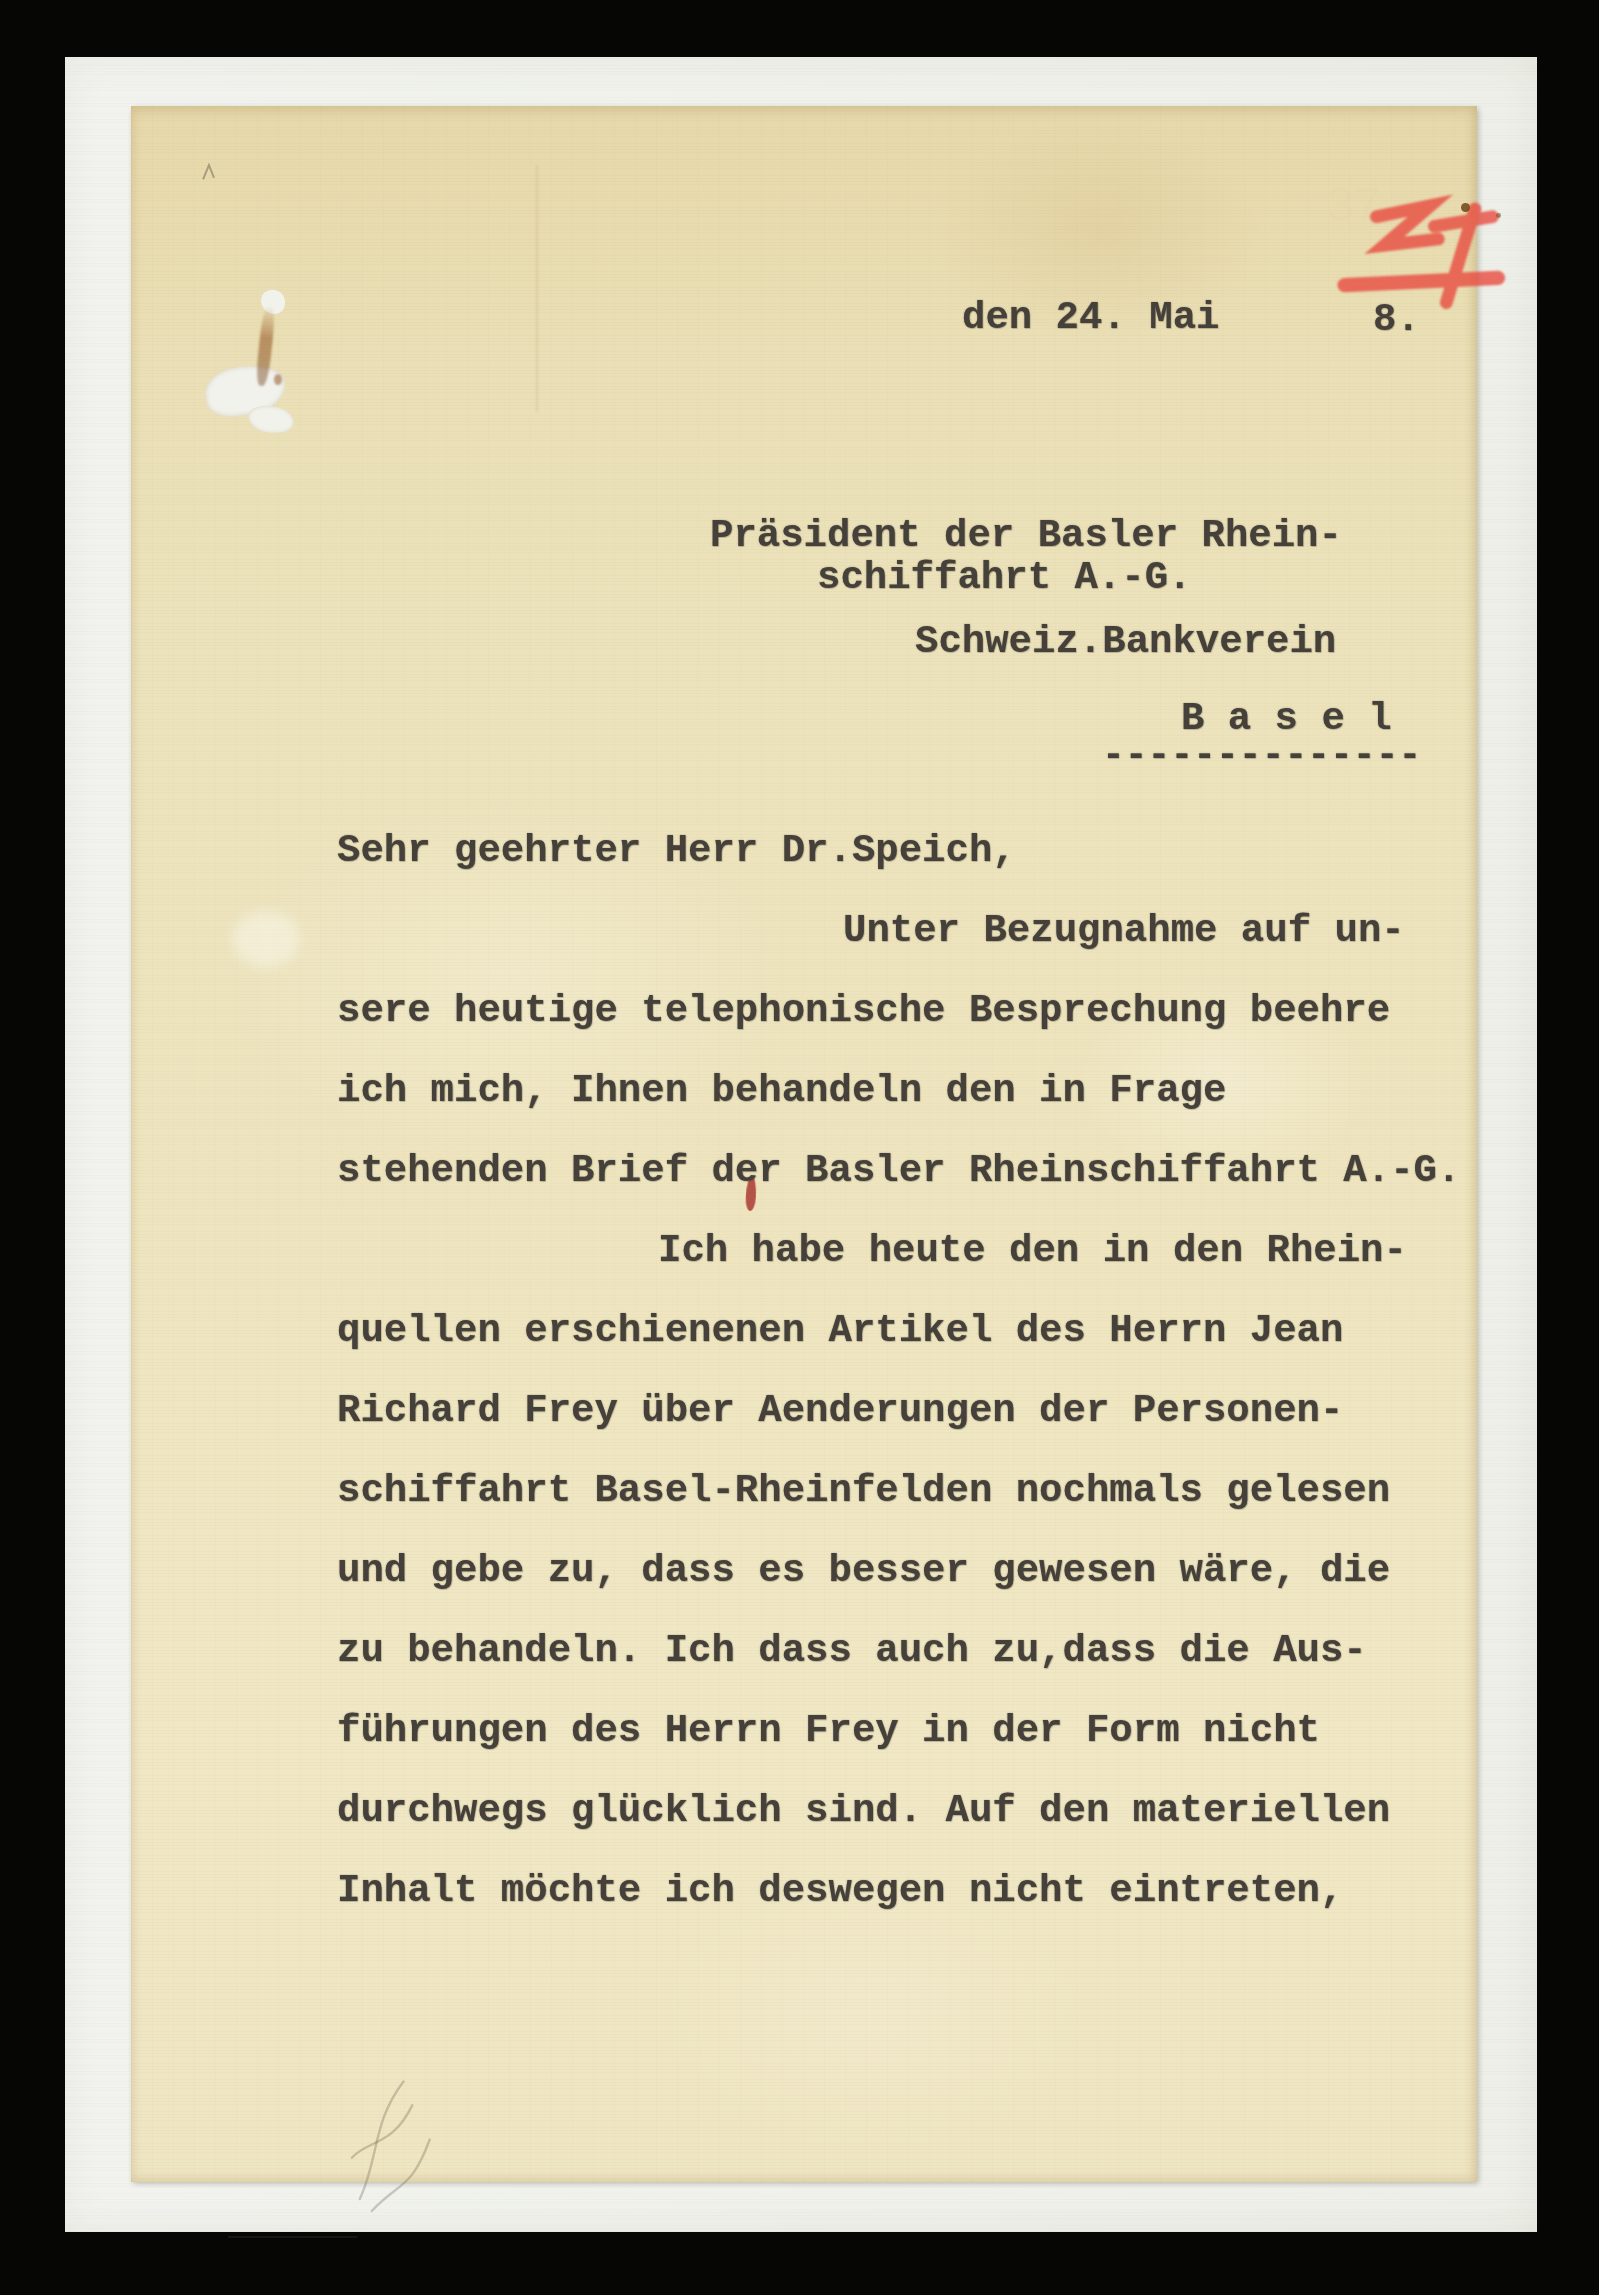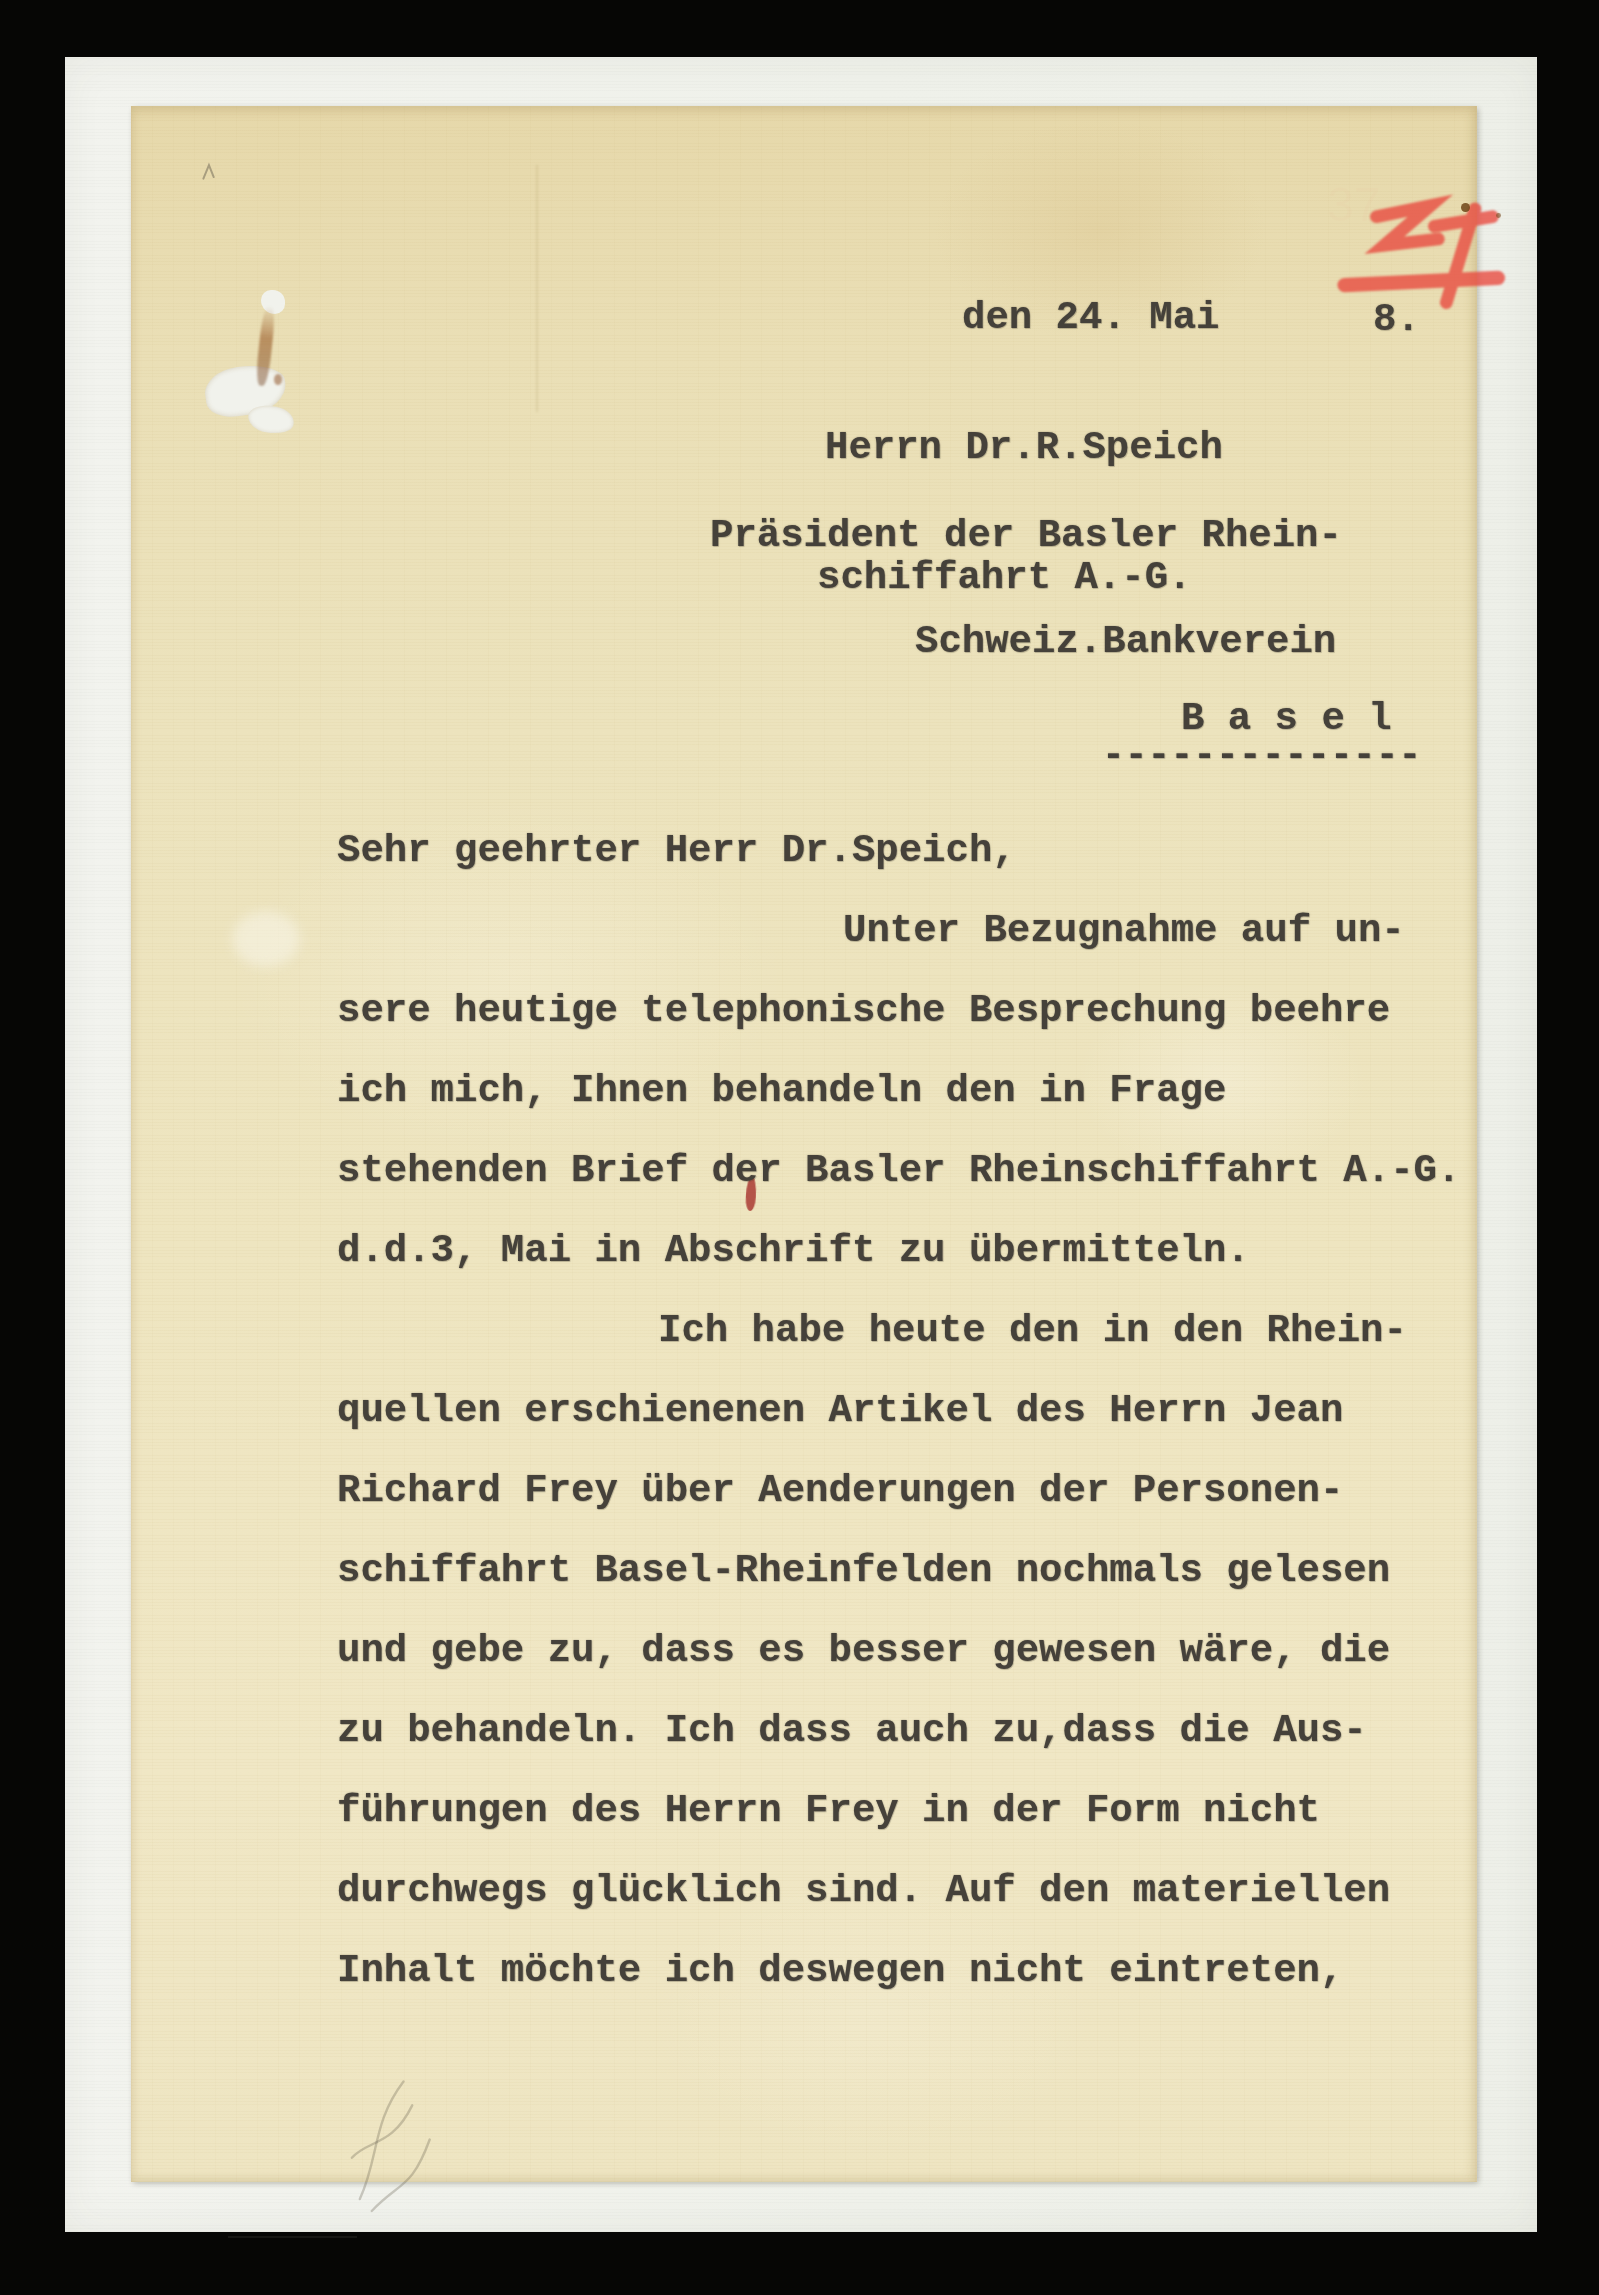--- a/index.html
+++ b/index.html
@@ -120,34 +120,32 @@
     <svg class="pencil pencil-scribble" viewBox="0 0 170 210">
       <g stroke="rgba(100,92,75,0.3)" stroke-width="3" fill="none" stroke-linecap="round">
         <path d="M 30 180 C 55 125 45 85 85 32"></path>
         <path d="M 45 195 C 80 158 95 168 118 105"></path>
         <path d="M 20 128 C 40 105 70 115 96 62"></path>
       </g>
     </svg>
 
     <div class="tw pos-date">den 24. Mai</div>
     <div class="tw pos-pagenum">8.</div>
-    <div class="tw pos-addr1">Herrn Dr.R.Speich</div>
     <div class="tw pos-addr2">Präsident der Basler Rhein-</div>
     <div class="tw pos-addr3">schiffahrt A.-G.</div>
     <div class="tw pos-addr4">Schweiz.Bankverein</div>
     <div class="tw pos-city">B a s e l</div>
     <div class="tw pos-dashes">--------------</div>
 
     <div class="body-lines">
         <div class="line">Sehr geehrter Herr Dr.Speich,</div>
         <div class="line ind-tab">Unter Bezugnahme auf un-</div>
         <div class="line">sere heutige telephonische Besprechung beehre</div>
         <div class="line">ich mich, Ihnen behandeln den in Frage</div>
         <div class="line">stehenden Brief der Basler Rheinschiffahrt A.-G.</div>
-        <div class="line">d.d.3, Mai in Abschrift zu übermitteln.</div>
         <div class="line ind-para">Ich habe heute den in den Rhein-</div>
         <div class="line">quellen erschienenen Artikel des Herrn Jean</div>
         <div class="line">Richard Frey über Aenderungen der Personen-</div>
         <div class="line">schiffahrt Basel-Rheinfelden nochmals gelesen</div>
         <div class="line">und gebe zu, dass es besser gewesen wäre, die</div>
         <div class="line">zu behandeln. Ich dass auch zu,dass die Aus-</div>
         <div class="line">führungen des Herrn Frey in der Form nicht</div>
         <div class="line">durchwegs glücklich sind. Auf den materiellen</div>
         <div class="line">Inhalt möchte ich deswegen nicht eintreten,</div>
       </div>

